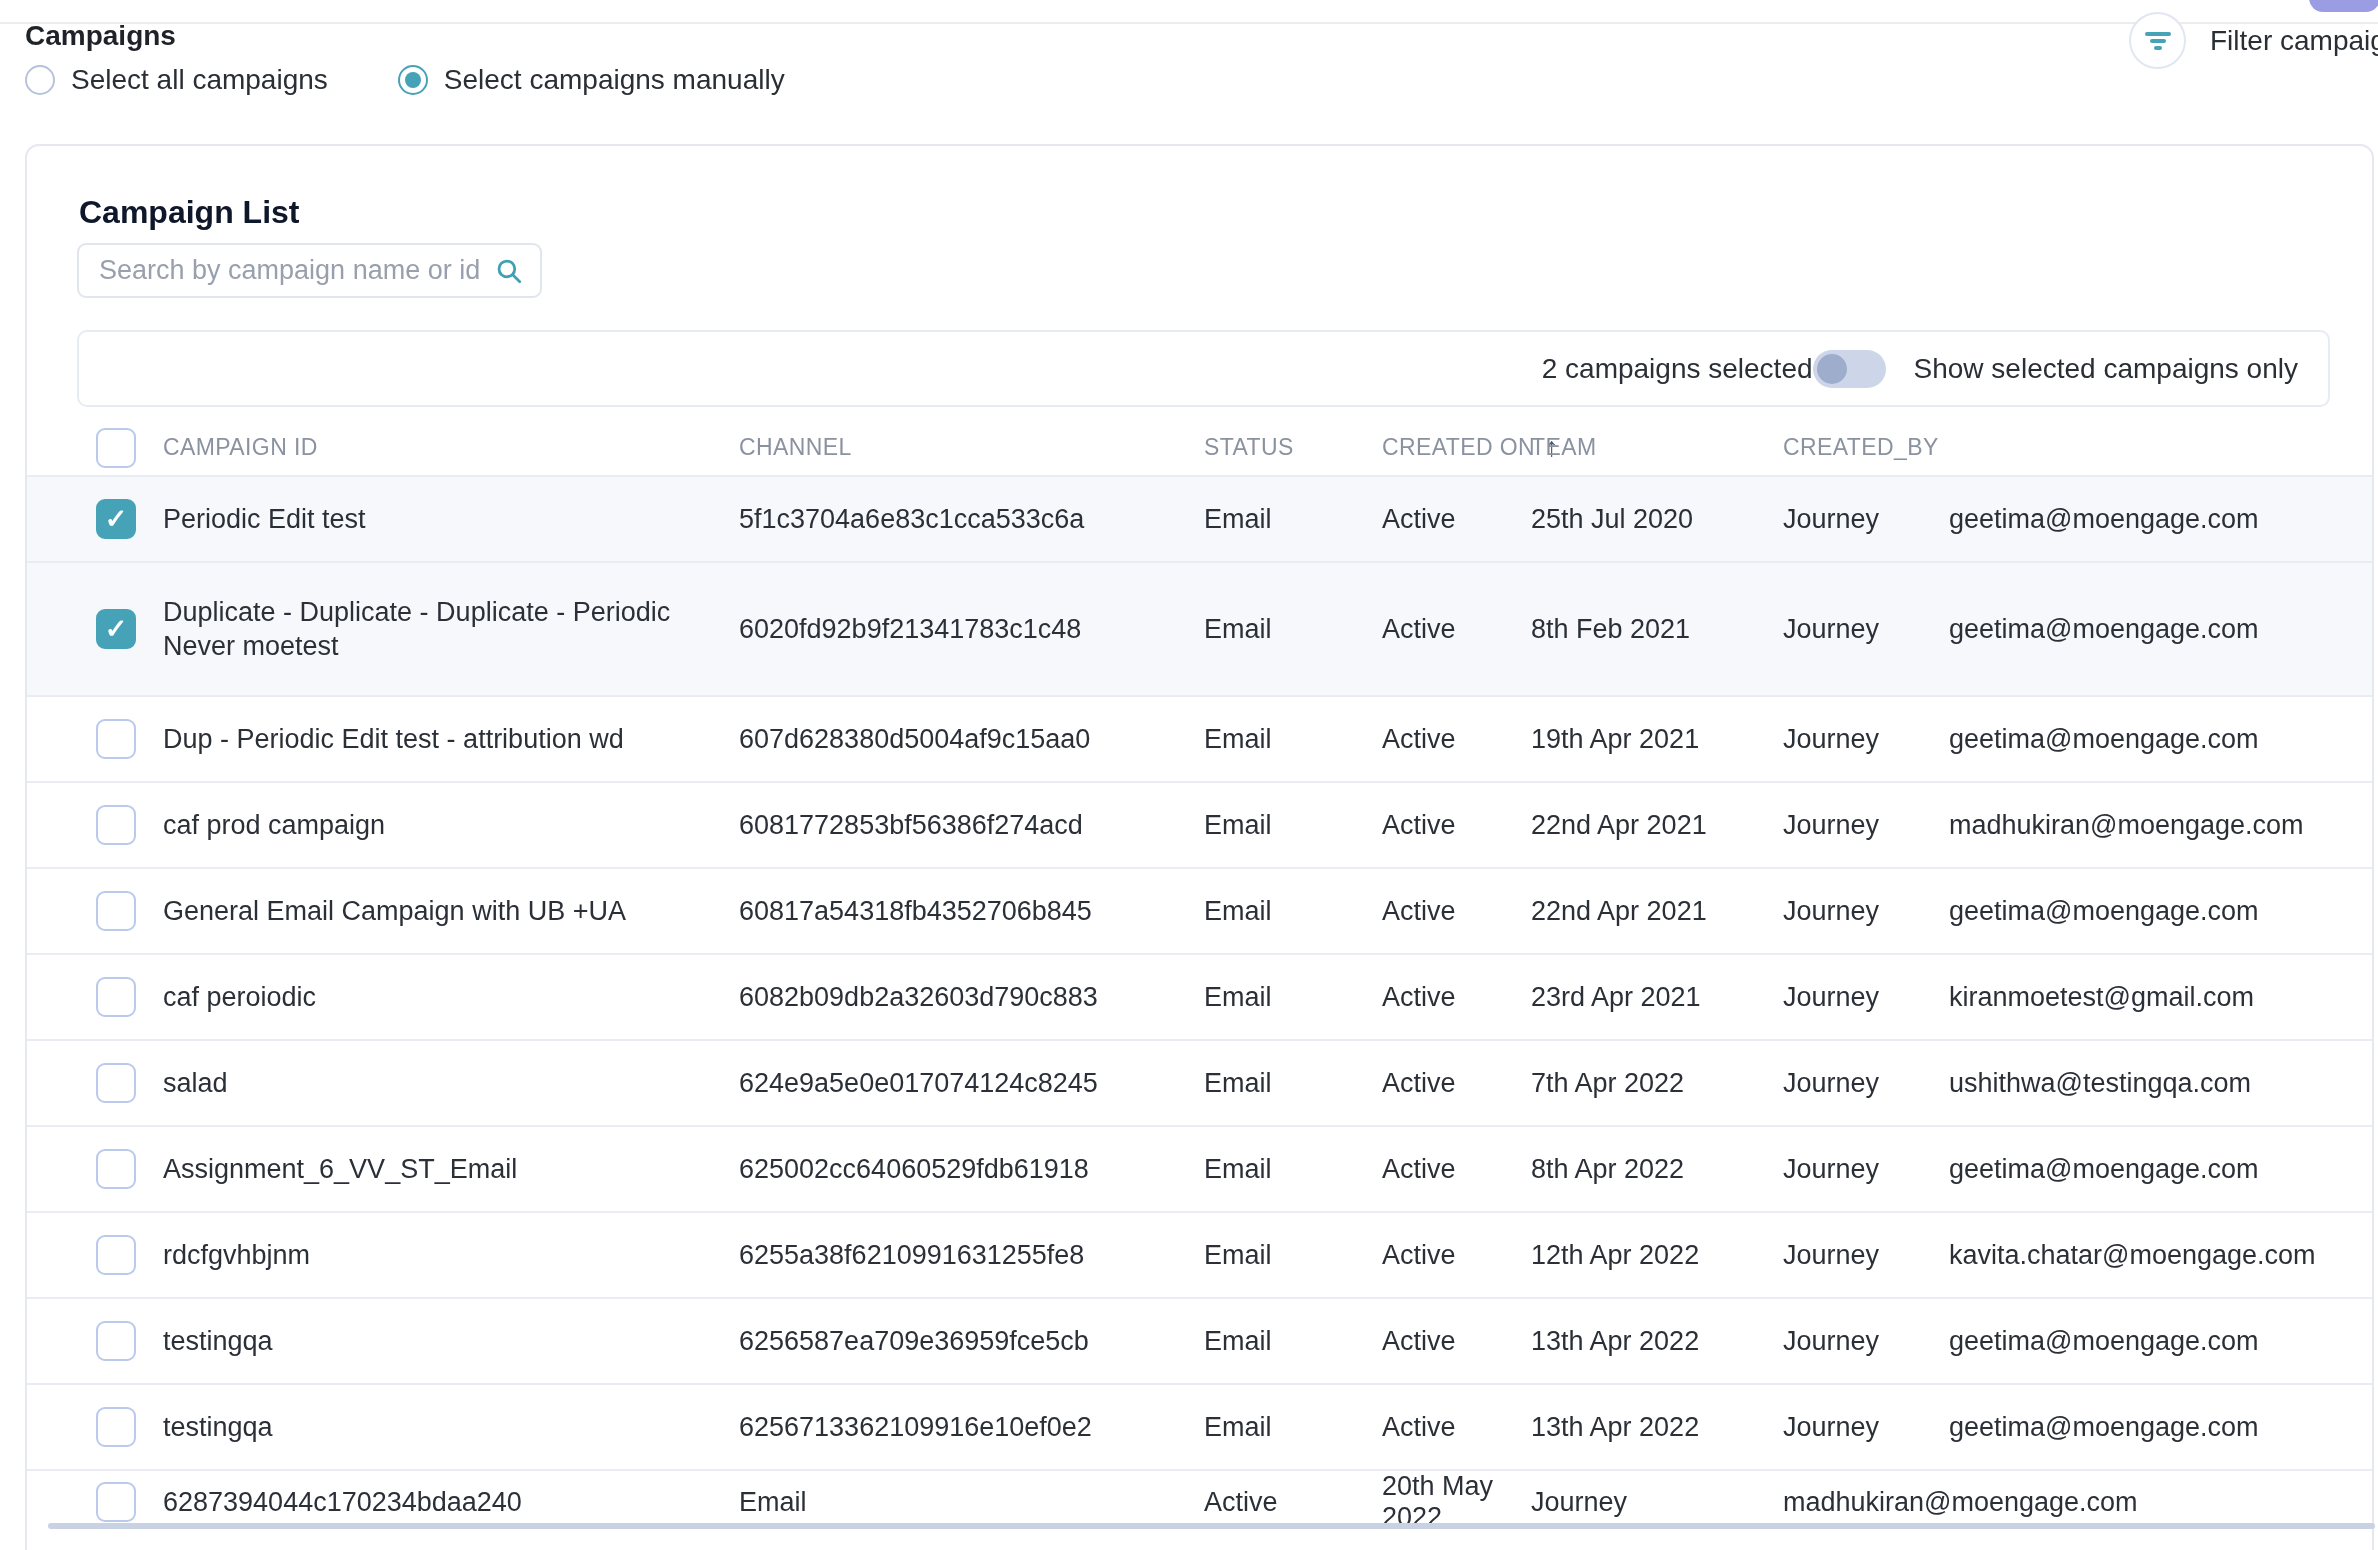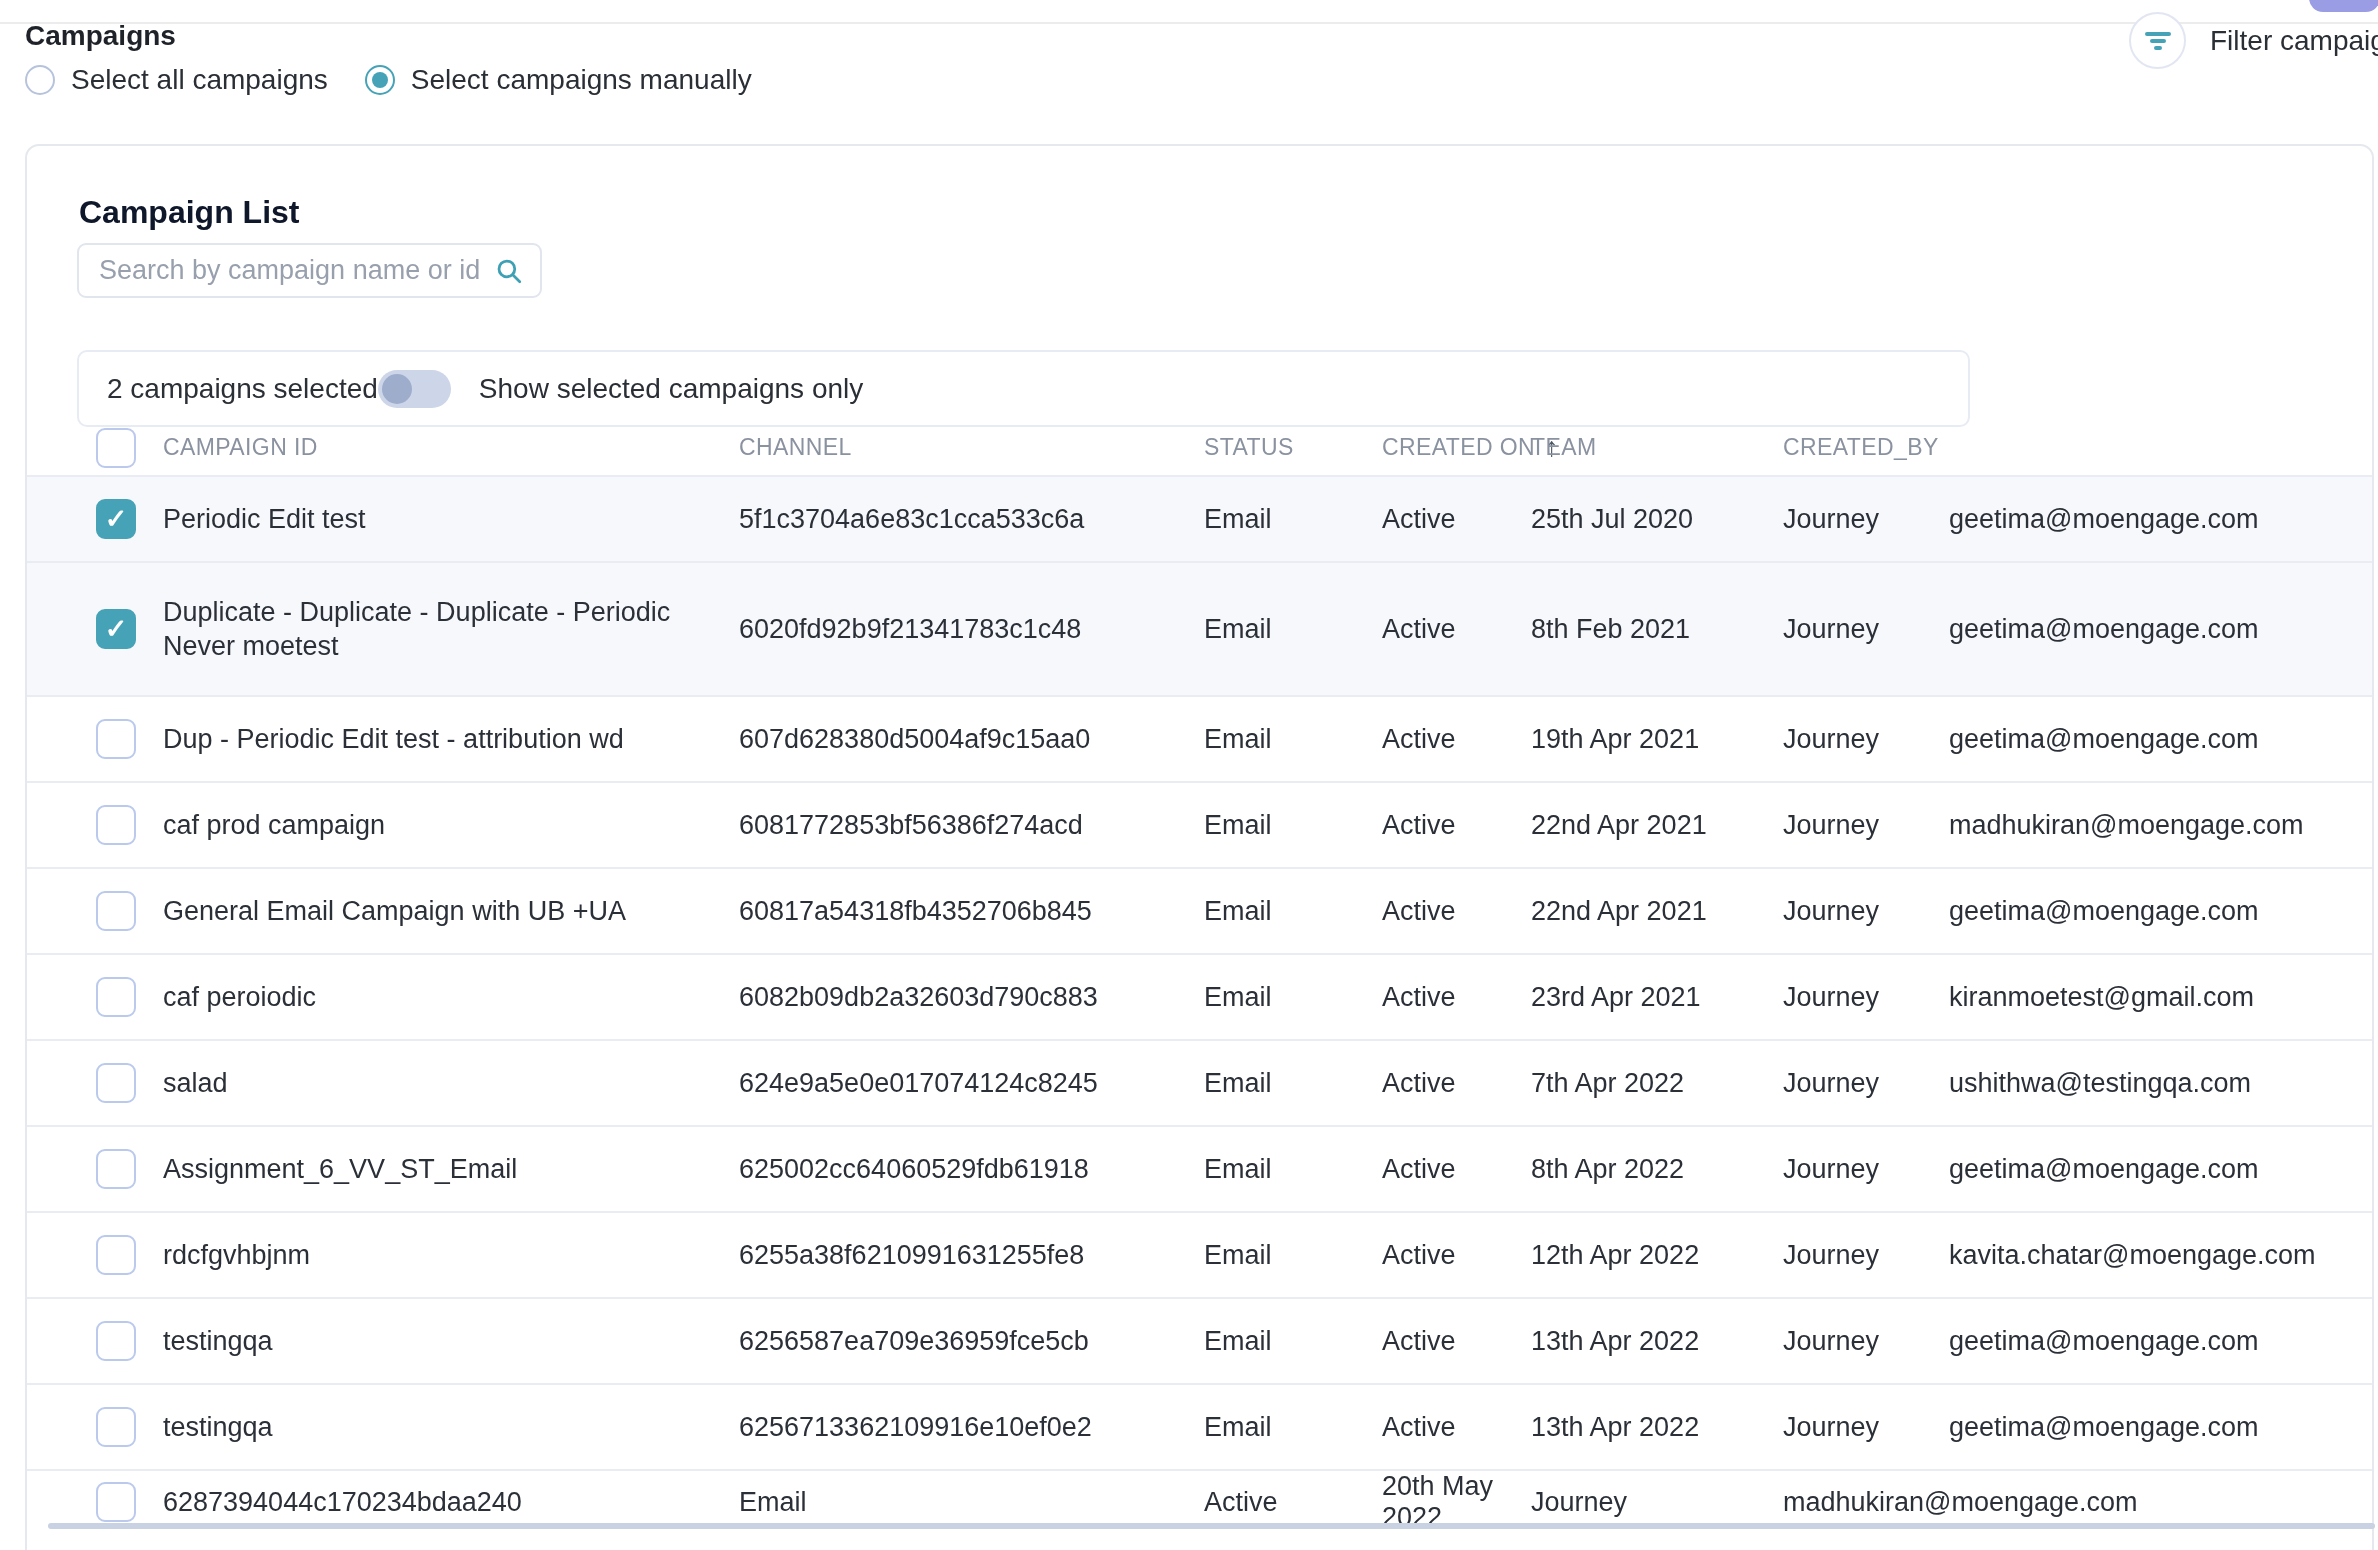--- a/index.html
+++ b/index.html
@@ -11,42 +11,42 @@
     position: relative;
     overflow: hidden;
   }
 
   
   .top-divider { position:absolute; left:0; top:22px; width:2378px; height:2px; background:#ececec; }
   .purple-blob { position:absolute; left:2309px; top:-16px; width:71px; height:28px; border-radius:14px; background:#9a9de4; }
 
   .page-title { position:absolute; left:25px; top:20px; font-size:28px; font-weight:700; color:#1f2329; }
 
-  .radio-group { position:absolute; left:25px; top:57px; display:flex; align-items:center; gap:37px; height:46px; }
+  .radio-group { position:absolute; left:25px; top:57px; display:flex; align-items:center; gap:70px; height:46px; }
   .radio-item { display:flex; align-items:center; gap:16px; cursor:pointer; }
   .radio-circle { width:30px; height:30px; border-radius:50%; border:2px solid #b7c3dd; background:#fff; position:relative; flex:0 0 auto; }
   .radio-item.selected .radio-circle { border-color:#46a3b7; }
   .radio-item.selected .radio-circle::after { content:""; position:absolute; left:5px; top:5px; width:16px; height:16px; border-radius:50%; background:#46a3b7; }
   .radio-label { font-size:28px; color:#2a2e35; }
 
   .filter-btn { position:absolute; left:2129px; top:12px; display:flex; align-items:center; gap:24px; cursor:pointer; }
   .filter-circle { width:57px; height:57px; border-radius:50%; border:2px solid #e2e6f2; background:#fff; display:flex; align-items:center; justify-content:center; }
   .filter-label { font-size:28px; color:#2a2e35; white-space:nowrap; }
 
   
   .card { position:absolute; left:25px; top:144px; width:2349px; height:1426px; background:#fff; border:2px solid #e5e8ee; border-radius:14px; }
 
   .list-title { position:absolute; left:52px; top:48px; font-size:32px; font-weight:700; color:#0f172a; }
 
   .search-box { position:absolute; left:50px; top:97px; width:465px; height:55px; border:2px solid #e1e5ed; border-radius:9px; display:flex; align-items:center; background:#fff; }
   .search-box input { flex:1; border:none; outline:none; font-family:"Liberation Sans",sans-serif; font-size:27px; color:#2b3038; padding:0 10px 0 20px; background:transparent; }
   .search-box input::placeholder { color:#98a0ad; }
   .search-icon { margin-right:16px; display:flex; }
 
-  .selected-bar { position:absolute; left:50px; top:184px; width:1893px; height:77px; border:2px solid #e7ebf3; border-radius:10px; display:flex; align-items:center; justify-content:flex-start; background:#fff;margin-top:20px; }
+  .selected-bar { position:absolute; left:50px; top:184px; width:2253px; height:77px; border:2px solid #e7ebf3; border-radius:10px; display:flex; align-items:center; justify-content:flex-end; background:#fff; }
   .selected-summary { font-size:28px; color:#2b2f36; padding-left:28px; }
   .toggle-wrap { display:flex; align-items:center; gap:28px; padding-right:30px; }
   .toggle { width:73px; height:38px; border-radius:19px; background:#cdd5e8; position:relative; cursor:pointer; flex:0 0 auto; }
   .toggle .knob { position:absolute; left:4px; top:4px; width:30px; height:30px; border-radius:50%; background:#9fadcd; }
   .toggle-label { font-size:28px; color:#2a2e35; white-space:nowrap; }
 
   
   .table { position:absolute; left:0; top:274px; width:100%; }
   .grid-row { display:grid; grid-template-columns:67px 576px 465px 178px 149px 252px 166px minmax(0,1fr); align-items:center; padding-left:69px; padding-right:20px; }
   .thead { height:55px; color:#8a92a0; font-size:23px; letter-spacing:0.4px; }

